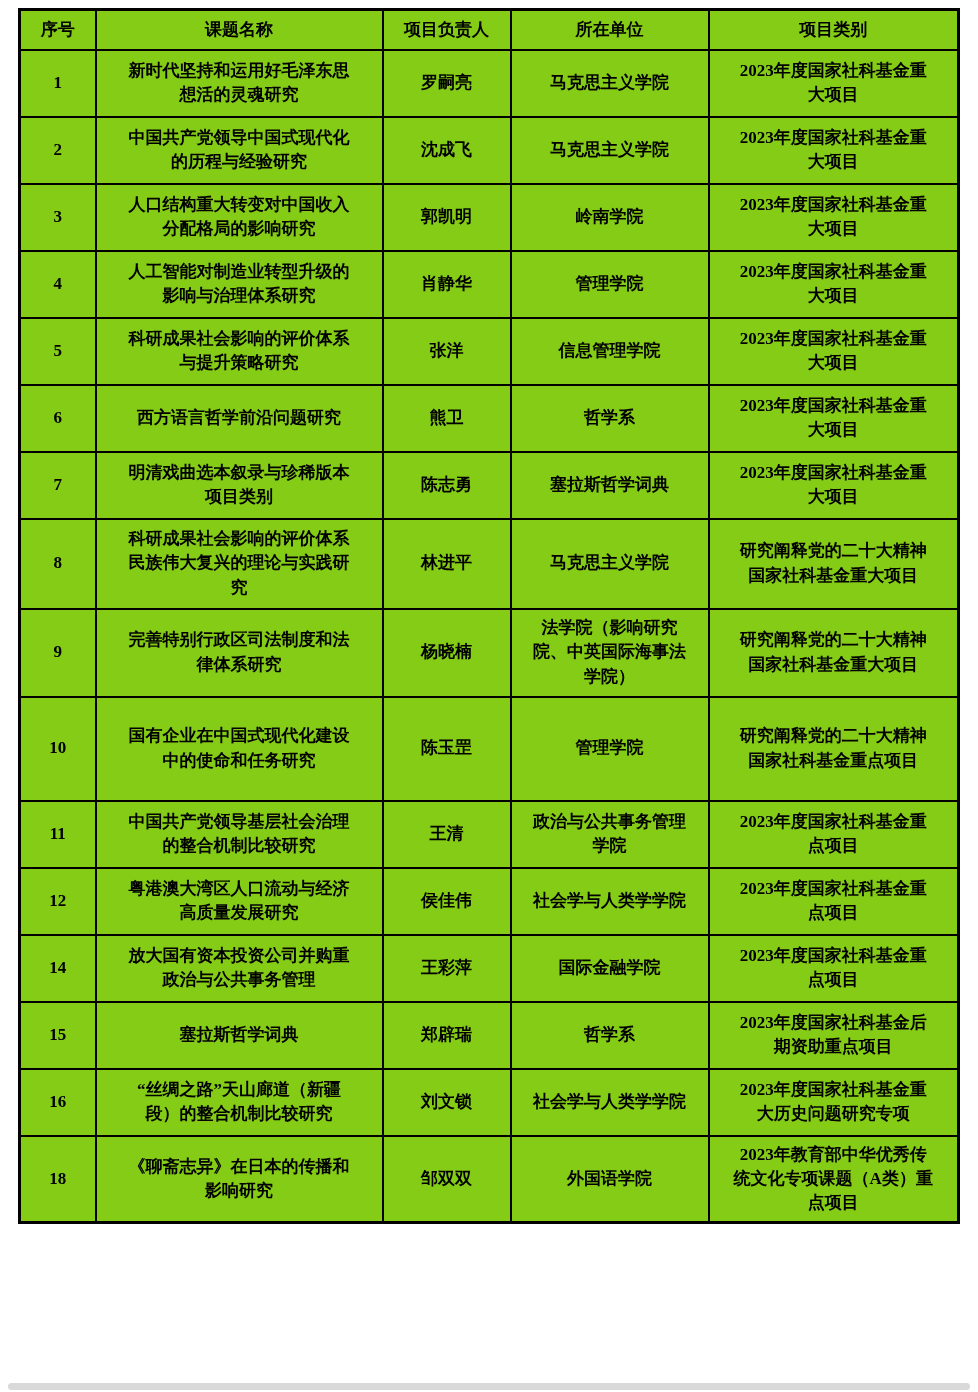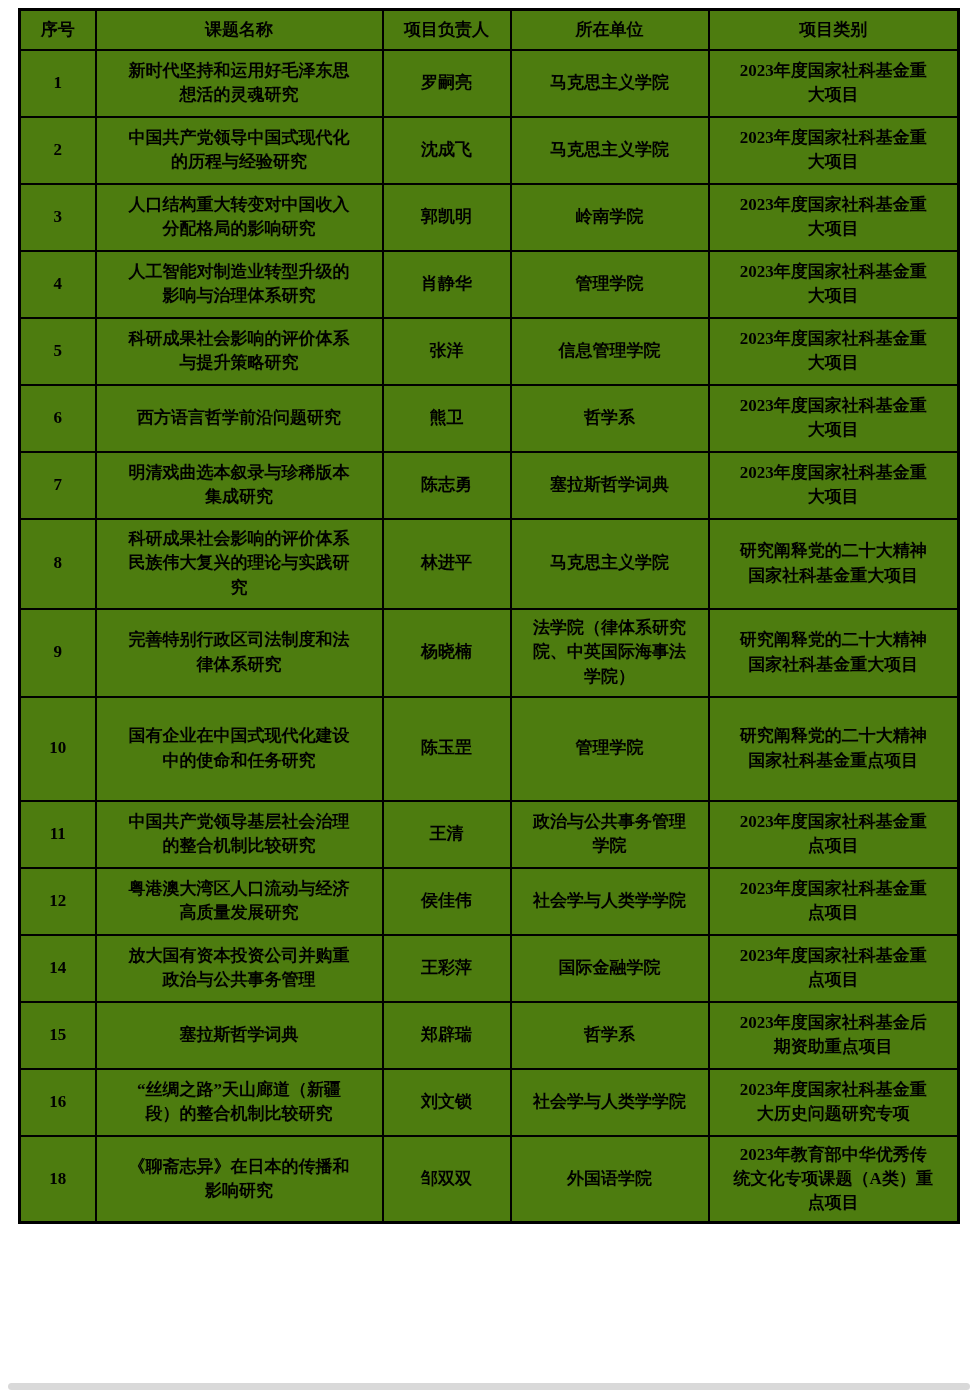--- a/index.html
+++ b/index.html
@@ -13,21 +13,21 @@
   }
   .table-wrap {
     position: absolute;
     left: 18px;
     top: 8px;
   }
   table.project-table {
     border-collapse: collapse;
     table-layout: fixed;
     width: 939px;
-    background: #4d7c0f;
+    background: #84cc16;
   }
   table.project-table col.c-no       { width: 76px; }
   table.project-table col.c-title    { width: 287px; }
   table.project-table col.c-leader   { width: 128px; }
   table.project-table col.c-unit     { width: 198px; }
   table.project-table col.c-category { width: 250px; }
 
   table.project-table th,
   table.project-table td {
     border: 2px solid #000000;
@@ -140,21 +140,21 @@
     <td>西方语言哲学前沿问题研究</td>
     <td>熊卫</td>
     <td>哲学系</td>
     <td>2023年度国家社科基金重
 大项目</td>
   </tr>
 
   <tr>
     <td>7</td>
     <td>明清戏曲选本叙录与珍稀版本
-集成研究</td>
+项目类别</td>
     <td>陈志勇</td>
     <td>塞拉斯哲学词典</td>
     <td>2023年度国家社科基金重
 大项目</td>
   </tr>
 
   <tr>
     <td>8</td>
     <td>科研成果社会影响的评价体系
 民族伟大复兴的理论与实践研
@@ -163,21 +163,21 @@
     <td>马克思主义学院</td>
     <td>研究阐释党的二十大精神
 国家社科基金重大项目</td>
   </tr>
 
   <tr>
     <td>9</td>
     <td>完善特别行政区司法制度和法
 律体系研究</td>
     <td>杨晓楠</td>
-    <td>法学院（律体系研究
+    <td>法学院（影响研究
 院、中英国际海事法
 学院）</td>
     <td>研究阐释党的二十大精神
 国家社科基金重大项目</td>
   </tr>
 
   <tr>
     <td>10</td>
     <td>国有企业在中国式现代化建设
 中的使命和任务研究</td>

